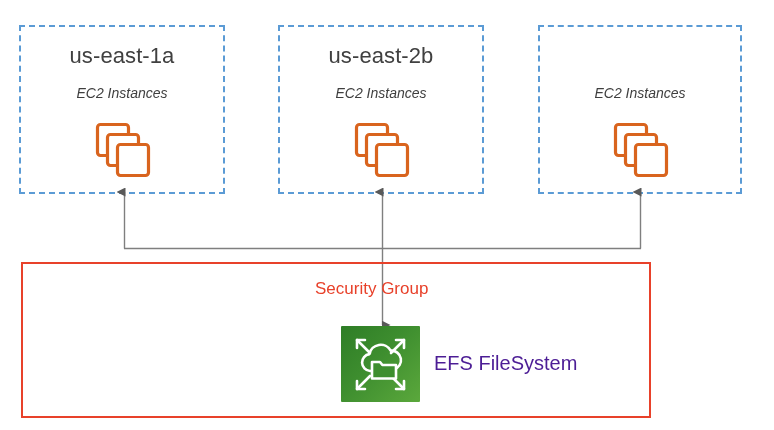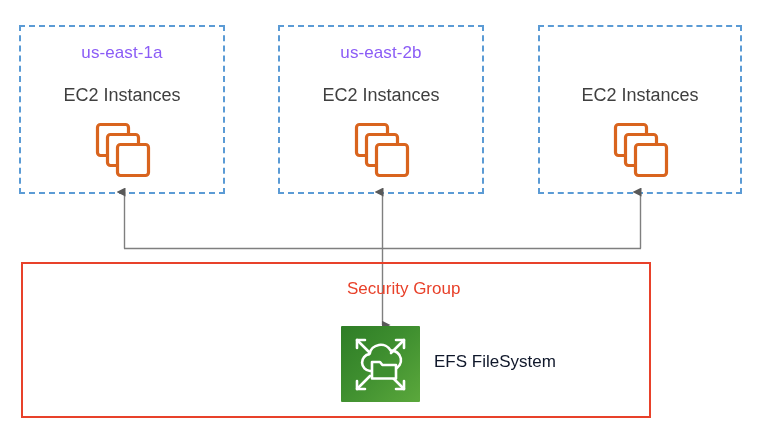--- a/index.html
+++ b/index.html
@@ -22,63 +22,63 @@
     box-sizing: border-box;
     border: 2px dashed #5B9BD5;
     background: transparent;
   }
   .az-title {
     position: absolute;
     top: 16px;
     left: 0;
     width: 100%;
     text-align: center;
-    font-size: 17px;
-    color: #8b5cf6;
+    font-size: 22px;
+    color: #404040;
     letter-spacing: 0.1px;
   }
   .az-sub {
     position: absolute;
     top: 58px;
     left: 0;
     width: 100%;
     text-align: center;
-    font-size: 18px;
+    font-size: 14px;
     color: #3f3f3f;
+    font-style: italic;
   }
   .ec2-icon {
     position: absolute;
     left: 50%;
     top: 95px;
     margin-left: -27px;
     width: 56px;
     height: 56px;
   }
   .sg-box {
     position: absolute;
     box-sizing: border-box;
     border: 2px solid #E8412A;
     background: transparent;
   }
   .sg-label {
     position: absolute;
     font-size: 17px;
     color: #E8412A;
     white-space: nowrap;
-    margin-left: 32px;
   }
   .efs-icon {
     position: absolute;
     border-radius: 1px;
     background: linear-gradient(135deg, #2E7D26 0%, #3E8E2F 45%, #5BA83C 100%);
   }
   .efs-label {
     position: absolute;
-    font-size: 17px;
-    color: #0f172a;
+    font-size: 20px;
+    color: #4c1d95;
     white-space: nowrap;
     text-align: center;
   }
   svg.overlay {
     position: absolute;
     left: 0;
     top: 0;
     width: 774px;
     height: 430px;
     pointer-events: none;

